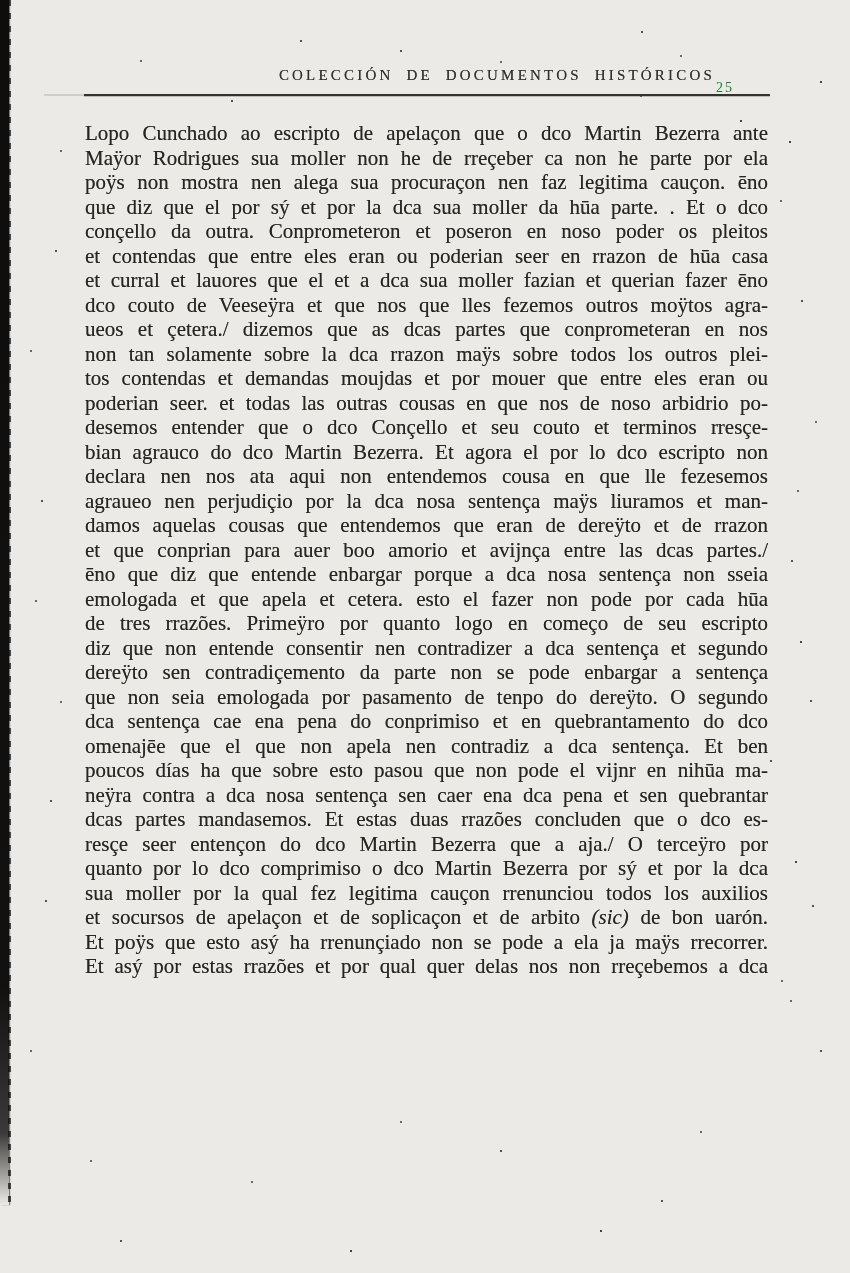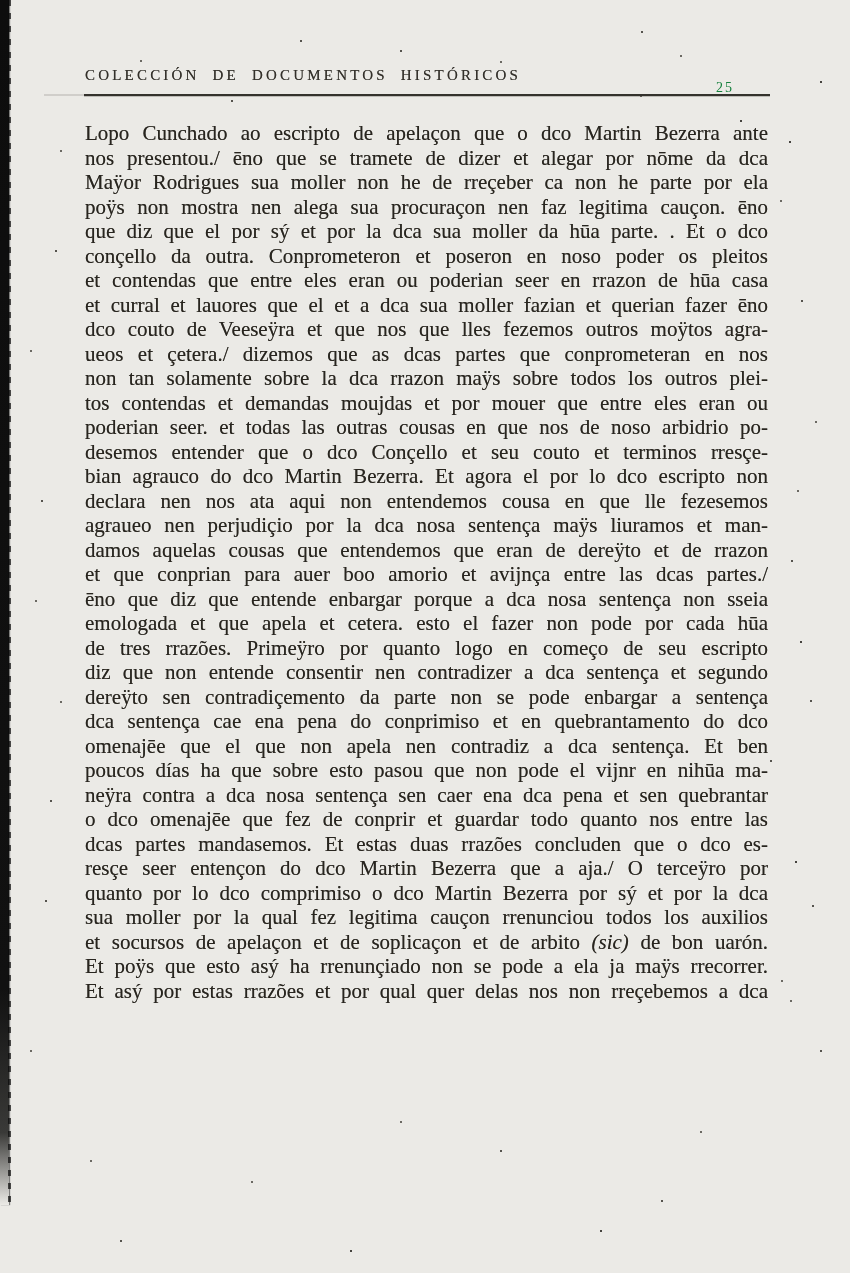--- a/index.html
+++ b/index.html
@@ -16,21 +16,21 @@
     background:linear-gradient(to bottom,#0d0d0d 0%,#111 82%,#3a3a38 94%,rgba(40,40,40,0) 100%);
     box-shadow:1px 0 1px rgba(20,20,20,.5);
   }
   .edge-strip:after{
     content:"";position:absolute;right:-2px;top:0;width:3px;height:100%;
     background:repeating-linear-gradient(to bottom,rgba(10,10,10,.7) 0 6px,rgba(10,10,10,0) 6px 13px);
   }
   
   .header-title{
     position:absolute;left:85px;top:67px;width:630px;
-    text-align:left;
+    text-align:right;
     font-size:15px;letter-spacing:3.2px;word-spacing:6px;
     color:#33302a;
     text-shadow:0 0 .5px rgba(30,30,25,.6);
   }
   .page-number{
     position:absolute;left:716px;top:80px;width:40px;
     font-size:14px;color:#15803d;letter-spacing:2px;
   }
   .header-rule{
     position:absolute;left:84px;top:94px;width:686px;height:2px;
@@ -76,21 +76,20 @@
 <div class="page">
   <div class="edge-strip"></div>
   <div class="specks"></div>
 
   <div class="header-title">COLECCIÓN DE DOCUMENTOS HISTÓRICOS</div>
   <div class="page-number">25</div>
   <div class="header-rule"></div>
 
   <div class="text-block" id="text-block">
       <div class="text-line">Lopo Cunchado ao escripto de apelaçon que o dco Martin Bezerra ante</div>
-      <div class="text-line">nos presentou./ ēno que se tramete de dizer et alegar por nōme da dca</div>
       <div class="text-line">Maÿor Rodrigues sua moller non he de rreçeber ca non he parte por ela</div>
       <div class="text-line">poÿs non mostra nen alega sua procuraçon nen faz legitima cauçon. ēno</div>
       <div class="text-line">que diz que el por sý et por la dca sua moller da hūa parte. . Et o dco</div>
       <div class="text-line">conçello da outra. Conprometeron et poseron en noso poder os pleitos</div>
       <div class="text-line">et contendas que entre eles eran ou poderian seer en rrazon de hūa casa</div>
       <div class="text-line">et curral et lauores que el et a dca sua moller fazian et querian fazer ēno</div>
       <div class="text-line">dco couto de Veeseÿra et que nos que lles fezemos outros moÿtos agra-</div>
       <div class="text-line">ueos et çetera./ dizemos que as dcas partes que conprometeran en nos</div>
       <div class="text-line">non tan solamente sobre la dca rrazon maÿs sobre todos los outros plei-</div>
       <div class="text-line">tos contendas et demandas moujdas et por mouer que entre eles eran ou</div>
@@ -99,25 +98,25 @@
       <div class="text-line">bian agrauco do dco Martin Bezerra. Et agora el por lo dco escripto non</div>
       <div class="text-line">declara nen nos ata aqui non entendemos cousa en que lle fezesemos</div>
       <div class="text-line">agraueo nen perjudiçio por la dca nosa sentença maÿs liuramos et man-</div>
       <div class="text-line">damos aquelas cousas que entendemos que eran de dereÿto et de rrazon</div>
       <div class="text-line">et que conprian para auer boo amorio et avijnça entre las dcas partes./</div>
       <div class="text-line">ēno que diz que entende enbargar porque a dca nosa sentença non sseia</div>
       <div class="text-line">emologada et que apela et cetera. esto el fazer non pode por cada hūa</div>
       <div class="text-line">de tres rrazões. Primeÿro por quanto logo en começo de seu escripto</div>
       <div class="text-line">diz que non entende consentir nen contradizer a dca sentença et segundo</div>
       <div class="text-line">dereÿto sen contradiçemento da parte non se pode enbargar a sentença</div>
+      <div class="text-line">que non seia emologada por pasamento de tenpo do dereÿto. O segundo</div>
       <div class="text-line">dca sentença cae ena pena do conprimiso et en quebrantamento do dco</div>
       <div class="text-line">omenajēe que el que non apela nen contradiz a dca sentença. Et ben</div>
       <div class="text-line">poucos días ha que sobre esto pasou que non pode el vijnr en nihūa ma-</div>
       <div class="text-line">neÿra contra a dca nosa sentença sen caer ena dca pena et sen quebrantar</div>
-      <div class="text-line">o dco omenajēe que fez de conprir et guardar todo quanto nos entre las</div>
       <div class="text-line">dcas partes mandasemos. Et estas duas rrazões concluden que o dco es-</div>
       <div class="text-line">resçe seer entençon do dco Martin Bezerra que a aja./ O terceÿro por</div>
       <div class="text-line">quanto por lo dco comprimiso o dco Martin Bezerra por sý et por la dca</div>
       <div class="text-line">sua moller por la qual fez legitima cauçon rrenunciou todos los auxilios</div>
       <div class="text-line">et socursos de apelaçon et de soplicaçon et de arbito <i>(sic)</i> de bon uarón.</div>
       <div class="text-line">Et poÿs que esto asý ha rrenunçiado non se pode a ela ja maÿs rrecorrer.</div>
       <div class="text-line">Et asý por estas rrazões et por qual quer delas nos non rreçebemos a dca</div>
     </div>
 </div>
 

